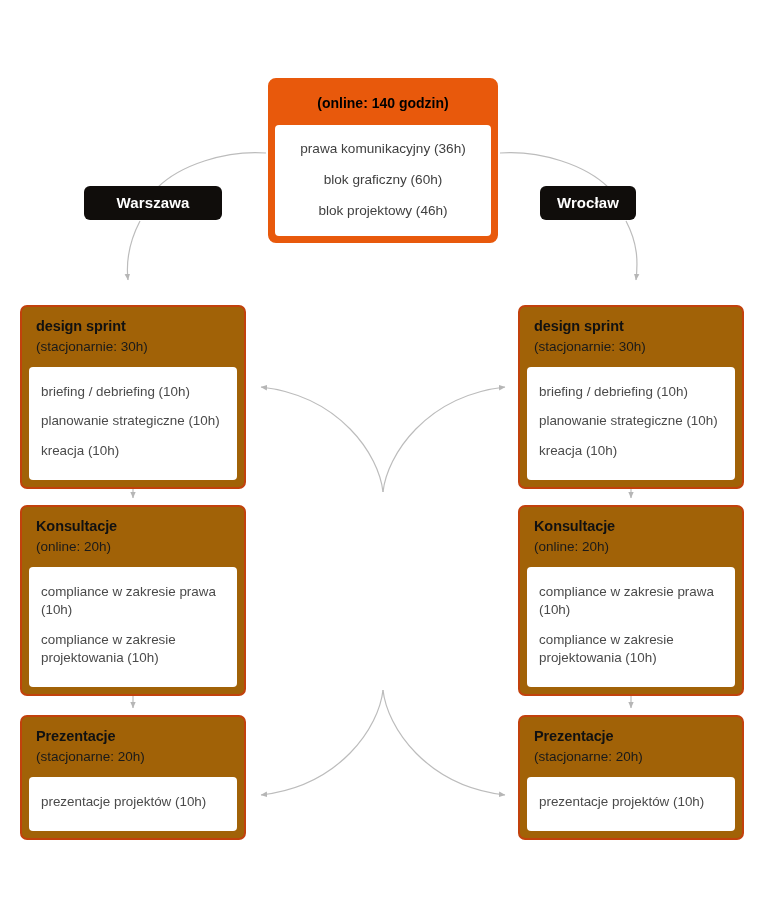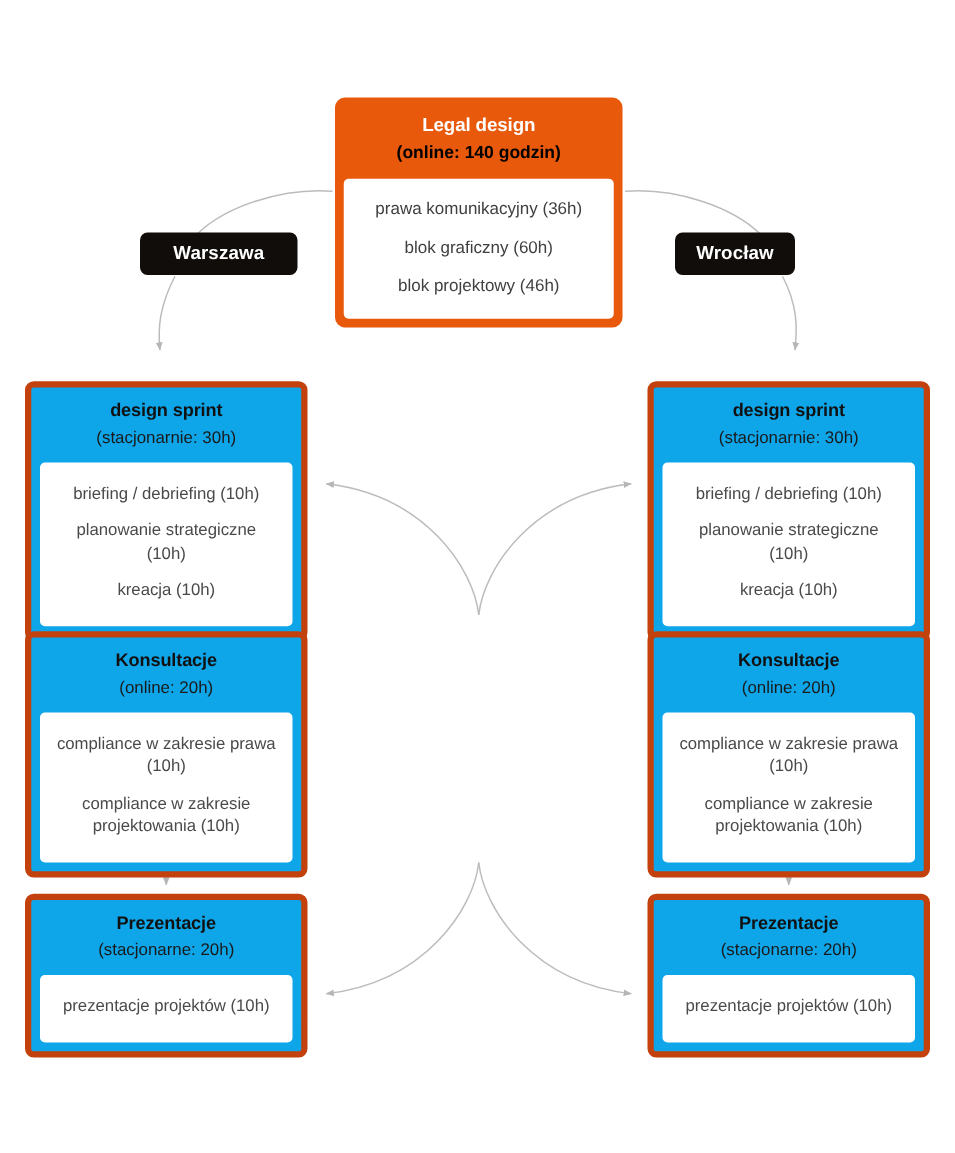--- a/index.html
+++ b/index.html
@@ -78,23 +78,22 @@
   }
   #card-main .card-body .row {
     text-align: center;
     font-size: 13.6px;
     color: #3f3f3f;
     padding: 6px 0;
   }
 
   
   .branch {
-    background: #0ea5e9;
-    border: 5px solid #c2410c;
-    text-align: center;
+    background: #a16207;
+    border: 2px solid #c2410c;
   }
 
   #card-sprint-l { left: 20px;  top: 305px; width: 226px; }
   #card-sprint-r { left: 518px; top: 305px; width: 226px; }
   #card-kons-l   { left: 20px;  top: 505px; width: 226px; }
   #card-kons-r   { left: 518px; top: 505px; width: 226px; }
   #card-prez-l   { left: 20px;  top: 715px; width: 226px; }
   #card-prez-r   { left: 518px; top: 715px; width: 226px; }
 
   
@@ -104,21 +103,21 @@
     background: #100d0b;
     color: #ffffff;
     border-radius: 6px;
     font-weight: bold;
     font-size: 15px;
     letter-spacing: 0.1px;
     text-align: center;
     line-height: 34px;
     height: 34px;
   }
-  #pill-warszawa { left: 112px;  top: 186px; width: 126px; }
+  #pill-warszawa { left: 84px;  top: 186px; width: 138px; }
   #pill-wroclaw  { left: 540px; top: 186px; width: 96px; }
 
   
   #card-lecturers {
     position: absolute;
     z-index: 2;
     left: 273px; top: 494px; width: 219px;
     background: #fdfdfd;
     border: 1px solid #e6e6e6;
     border-radius: 3px;
@@ -171,21 +170,20 @@
       <path d="M 383 492 C 387 455 426 396 505 387" marker-end="url(#arrow)"></path>
 
       <path d="M 383 690 C 379 727 340 786 261 795" marker-end="url(#arrow)"></path>
 
       <path d="M 383 690 C 387 727 426 786 505 795" marker-end="url(#arrow)"></path>
     </g>
   </svg>
 
   <div class="card" id="card-main">
     <div class="card-head">
-      <div class="card-title">Legal design</div>
       <div class="card-sub">(online: 140 godzin)</div>
     </div>
     <div class="card-body">
       <div class="row">prawa komunikacyjny (36h)</div>
       <div class="row">blok graficzny (60h)</div>
       <div class="row">blok projektowy (46h)</div>
     </div>
   </div>
 
   <div class="pill" id="pill-warszawa">Warszawa</div>

